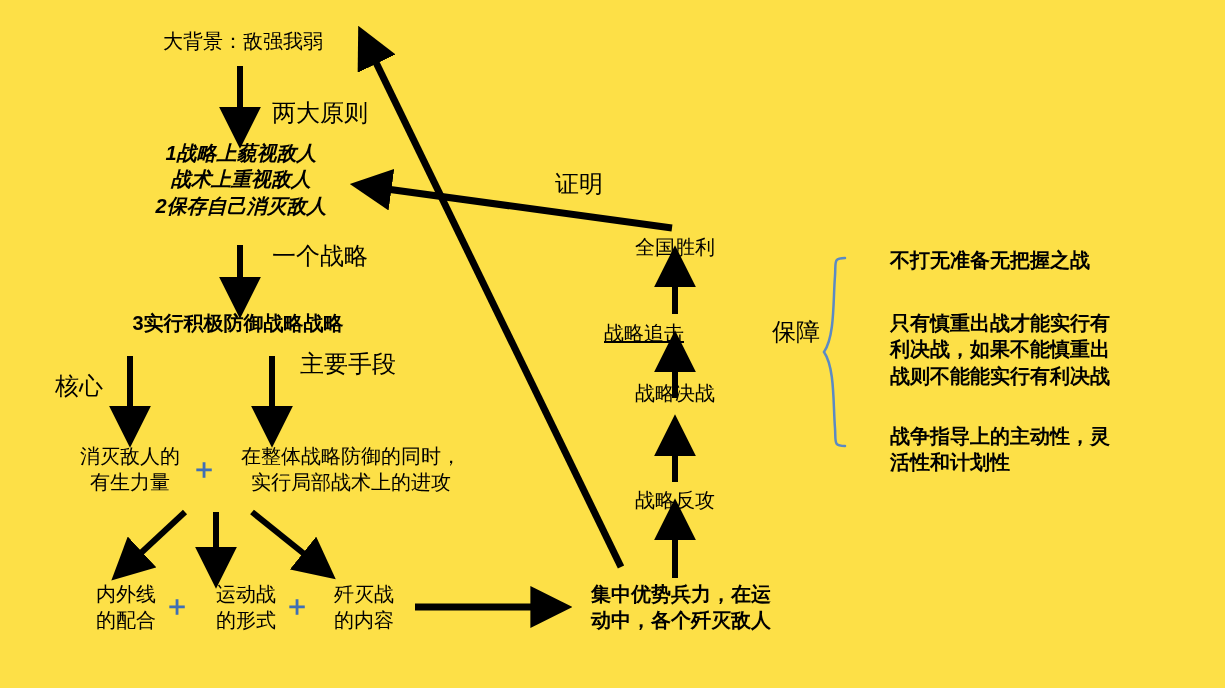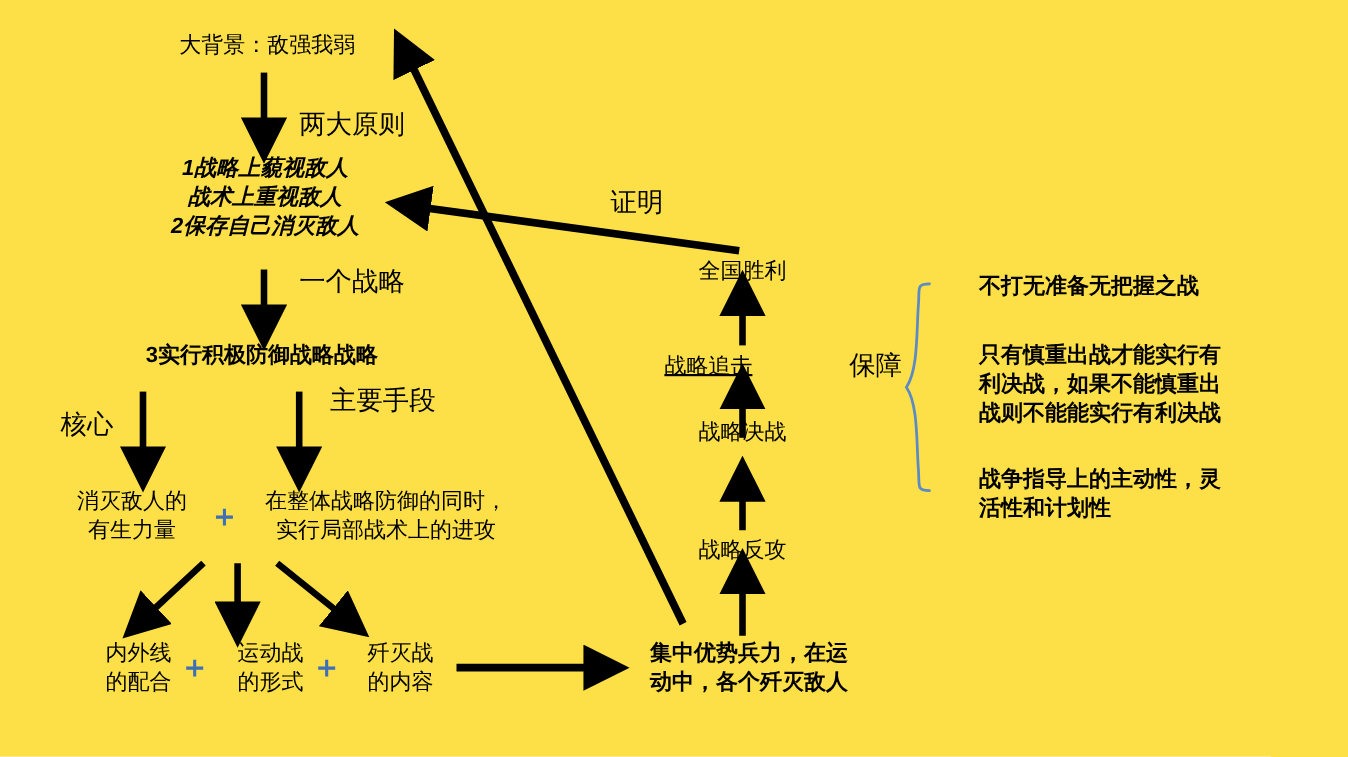--- a/index.html
+++ b/index.html
@@ -95,21 +95,21 @@
   </svg>
 
   <div class="node sz-20 t-normal" style="left:148px; top:28px; width:190px;">大背景：敌强我弱</div>
 
   <div class="node sz-20 t-bold" style="left:130px; top:140px; width:222px;font-style:italic;">1战略上藐视敌人
 战术上重视敌人
 2保存自己消灭敌人</div>
 
   <div class="node sz-20 t-bold" style="left:88px; top:310px; width:300px;">3实行积极防御战略战略</div>
 
-  <div class="node sz-20 t-normal" style="left:40px; top:443px; width:160px;">消灭敌人的
+  <div class="node sz-20 t-normal" style="left:50px; top:443px; width:160px;">消灭敌人的
 有生力量</div>
 
   <div class="node sz-20 t-normal" style="left:238px; top:443px; width:226px;">在整体战略防御的同时，
 实行局部战术上的进攻</div>
 
   <div class="node sz-20 t-normal" style="left:72px; top:581px; width:108px;">内外线
 的配合</div>
 
   <div class="node sz-20 t-normal" style="left:192px; top:581px; width:108px;">运动战
 的形式</div>

